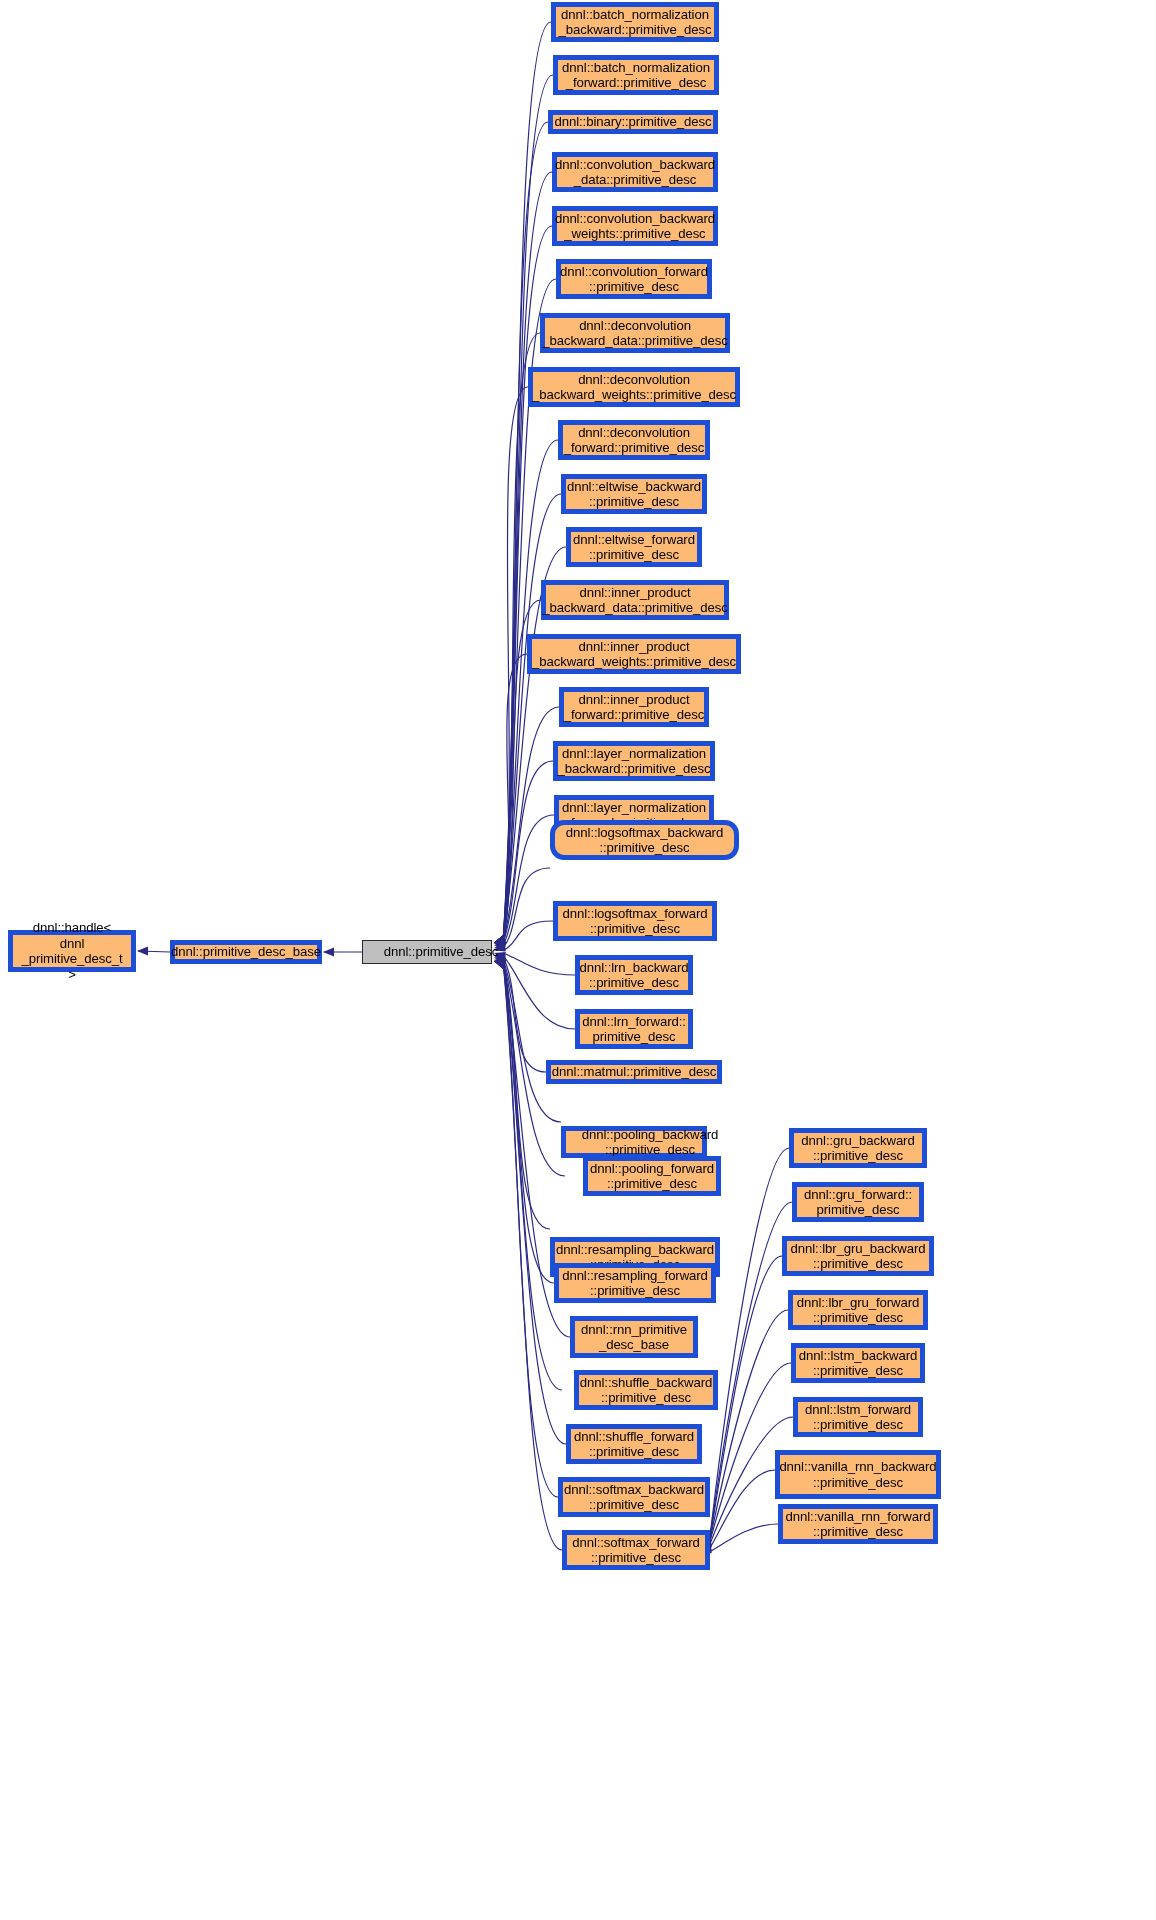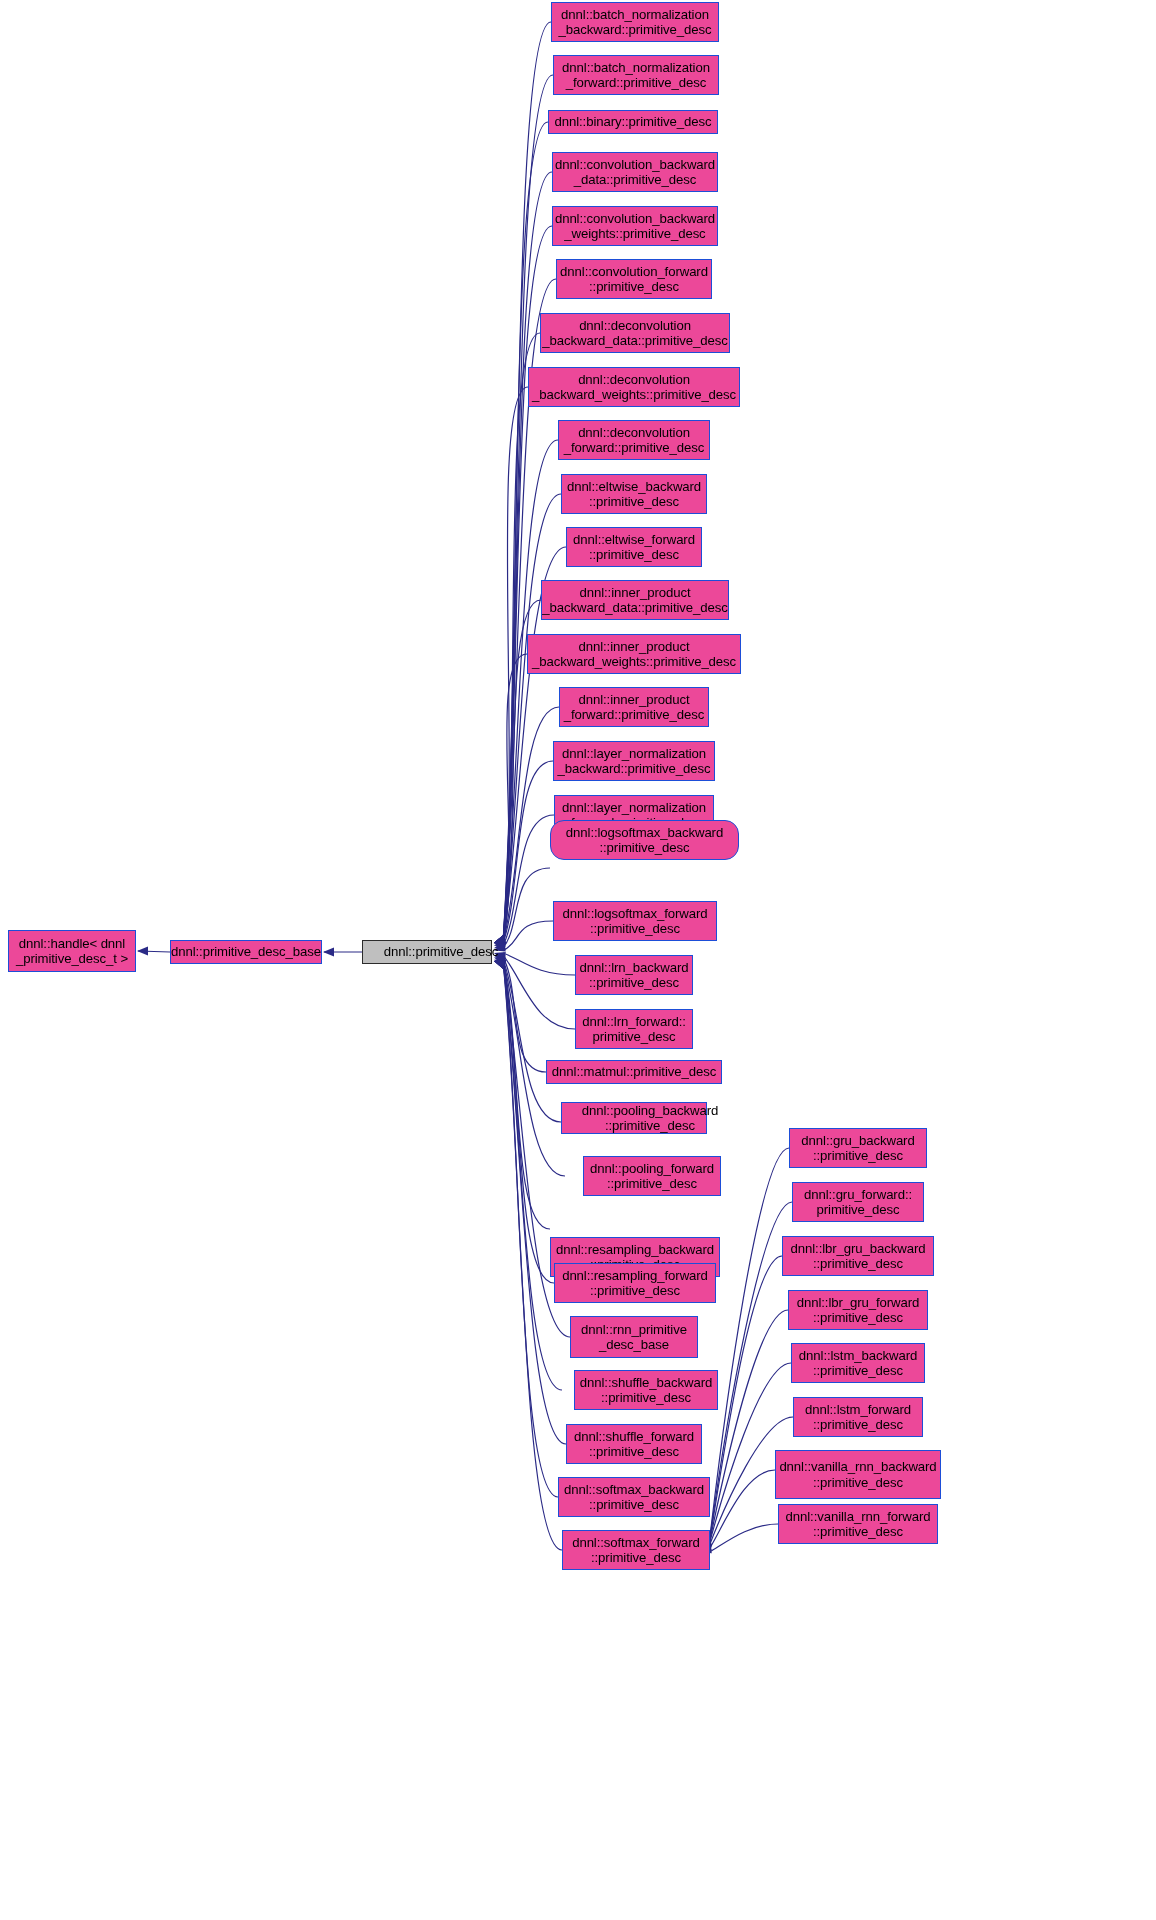--- a/index.html
+++ b/index.html
@@ -20,22 +20,22 @@
     position: absolute;
     left: 0;
     top: 0;
     width: 1156px;
     height: 1920px;
     pointer-events: none;
   }
   .node {
     position: absolute;
     box-sizing: border-box;
-    border: 1px solid #1d4ed8;
-    background: #ec4899;
+    border: 5px solid #1d4ed8;
+    background: #fdba74;
     color: #000000;
     display: flex;
     align-items: center;
     justify-content: center;
     text-align: center;
     font-size: 13.2px;
     line-height: 15.5px;
     letter-spacing: -0.1px;
     white-space: pre-line;
     z-index: 3;
@@ -175,21 +175,21 @@
 _forward::primitive_desc</span></div>
     <div class="node" style="left: 550px; top: 820px; width: 189px; height: 40px; border-radius: 14px;"><span class="label">dnnl::logsoftmax_backward
 ::primitive_desc</span></div>
     <div class="node" style="left: 553px; top: 901px; width: 164px; height: 40px;"><span class="label">dnnl::logsoftmax_forward
 ::primitive_desc</span></div>
     <div class="node" style="left: 575px; top: 955px; width: 118px; height: 40px;"><span class="label">dnnl::lrn_backward
 ::primitive_desc</span></div>
     <div class="node" style="left: 575px; top: 1009px; width: 118px; height: 40px;"><span class="label">dnnl::lrn_forward::
 primitive_desc</span></div>
     <div class="node" style="left: 546px; top: 1060px; width: 176px; height: 24px;"><span class="label">dnnl::matmul::primitive_desc</span></div>
-    <div class="node" style="left: 561px; top: 1102px; width: 146px; height: 32px; padding-left: 32px;"><span class="label">dnnl::pooling_backward
+    <div class="node" style="left: 561px; top: 1126px; width: 146px; height: 32px; padding-left: 32px;"><span class="label">dnnl::pooling_backward
 ::primitive_desc</span></div>
     <div class="node" style="left: 565px; top: 1156px; width: 138px; height: 40px; margin-left: 18px;"><span class="label">dnnl::pooling_forward
 ::primitive_desc</span></div>
     <div class="node" style="left: 550px; top: 1209px; width: 170px; height: 40px; margin-top: 28px;"><span class="label">dnnl::resampling_backward
 ::primitive_desc</span></div>
     <div class="node" style="left: 554px; top: 1263px; width: 162px; height: 40px;"><span class="label">dnnl::resampling_forward
 ::primitive_desc</span></div>
     <div class="node" style="left: 570px; top: 1316px; width: 128px; height: 42px;"><span class="label">dnnl::rnn_primitive
 _desc_base</span></div>
     <div class="node" style="left: 574px; top: 1370px; width: 144px; height: 40px;"><span class="label">dnnl::shuffle_backward

